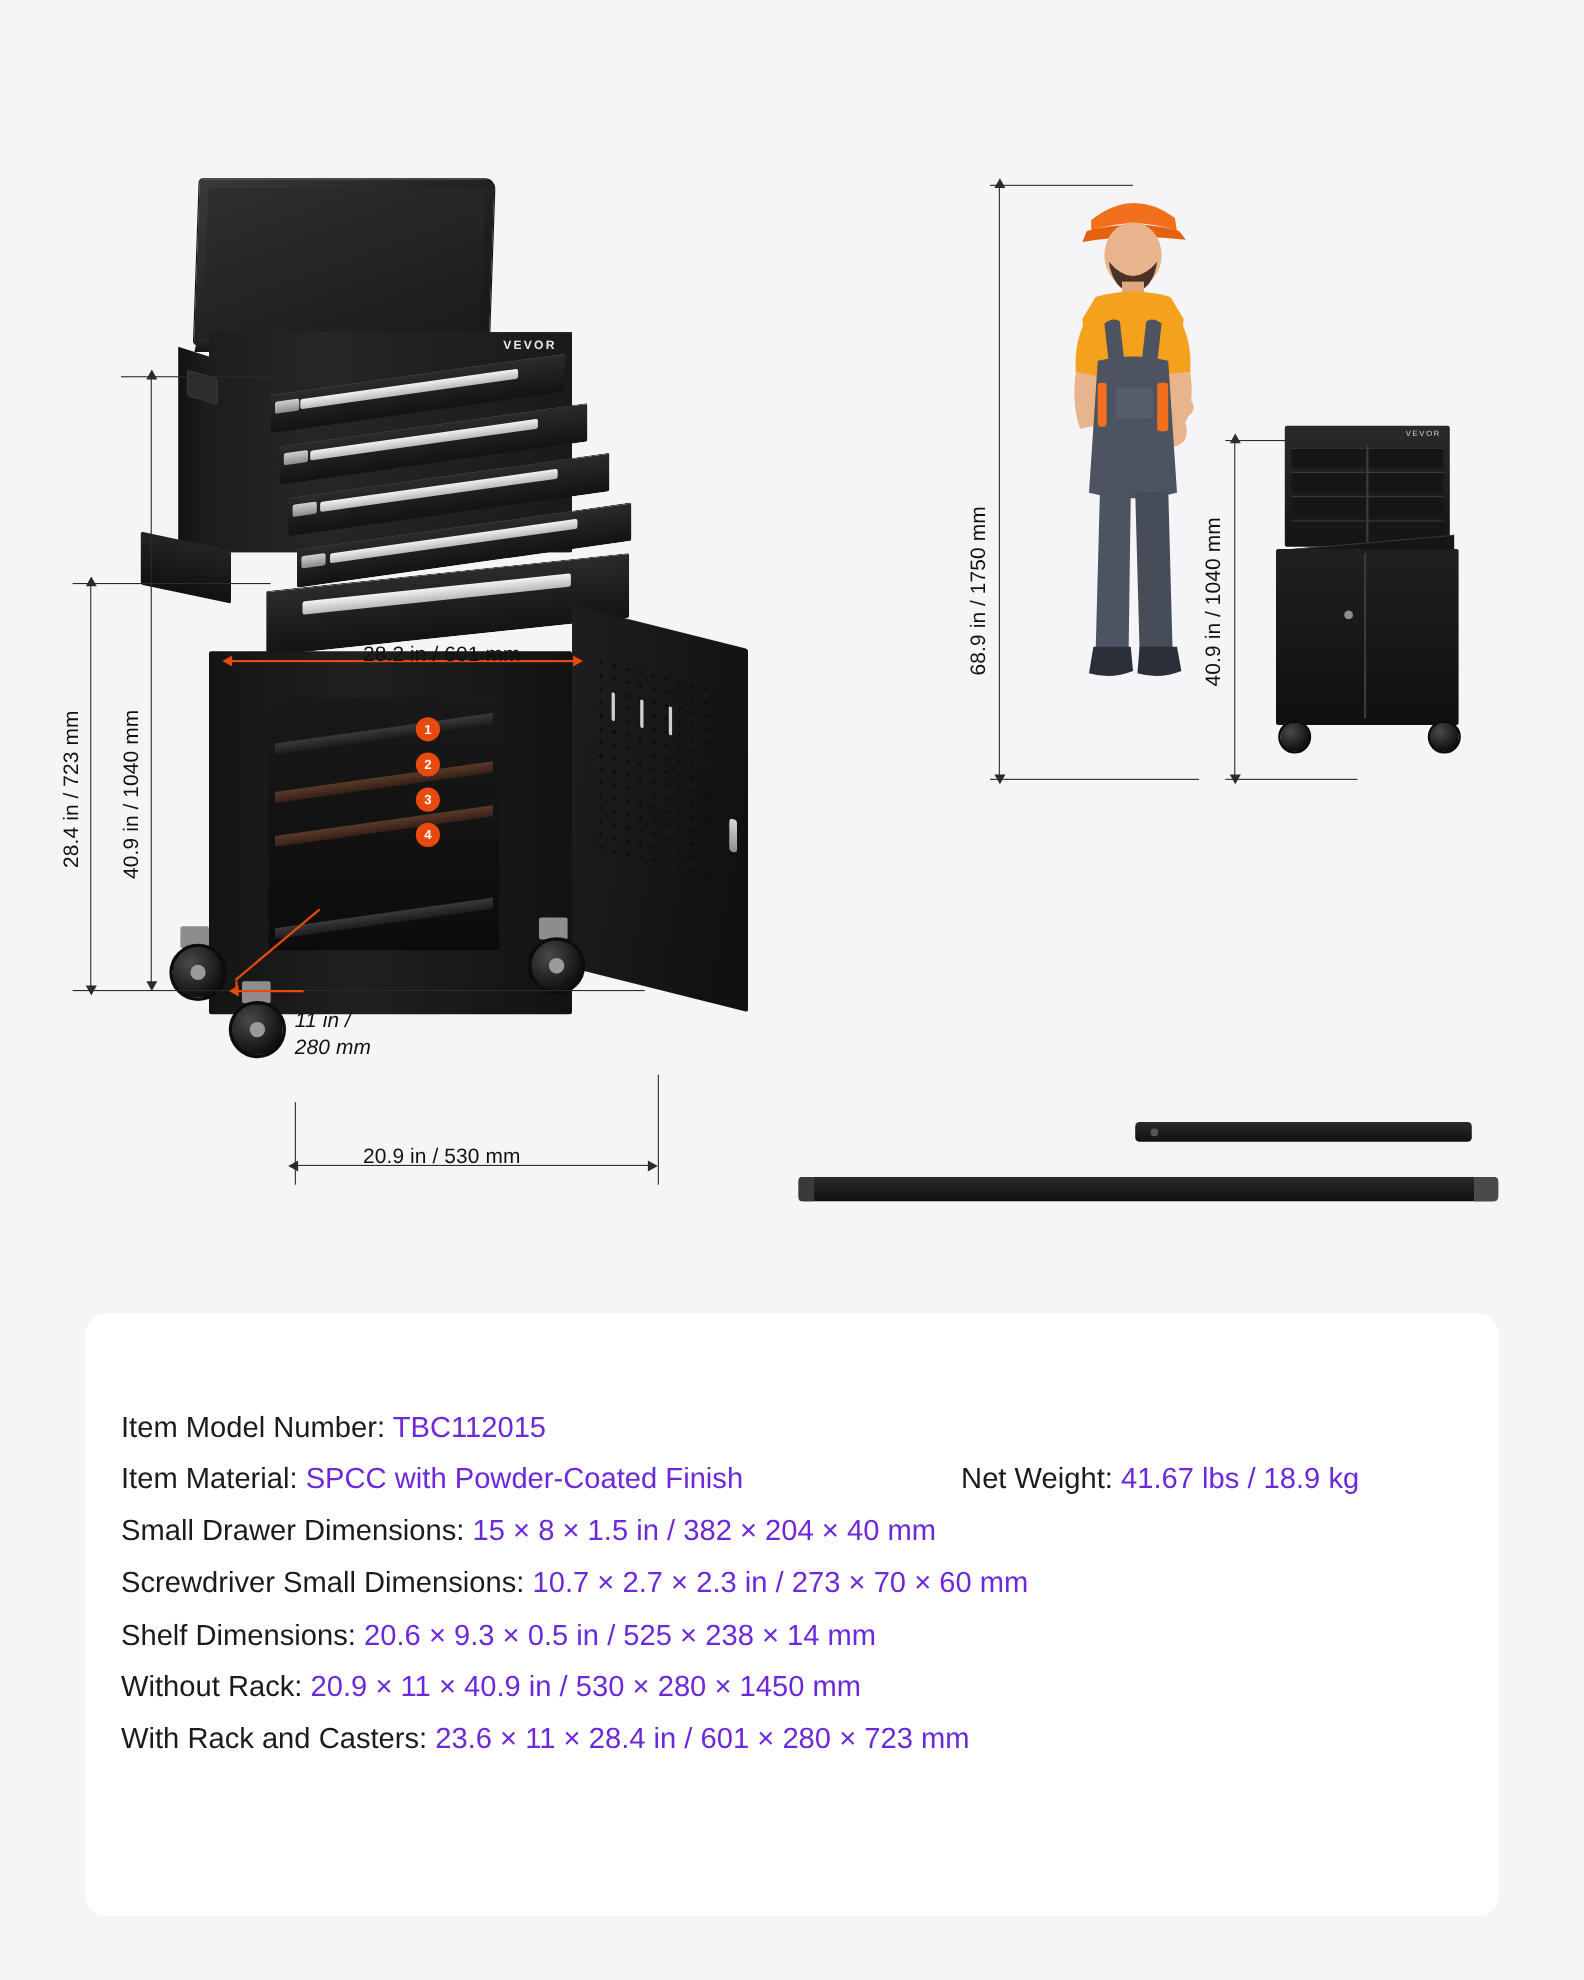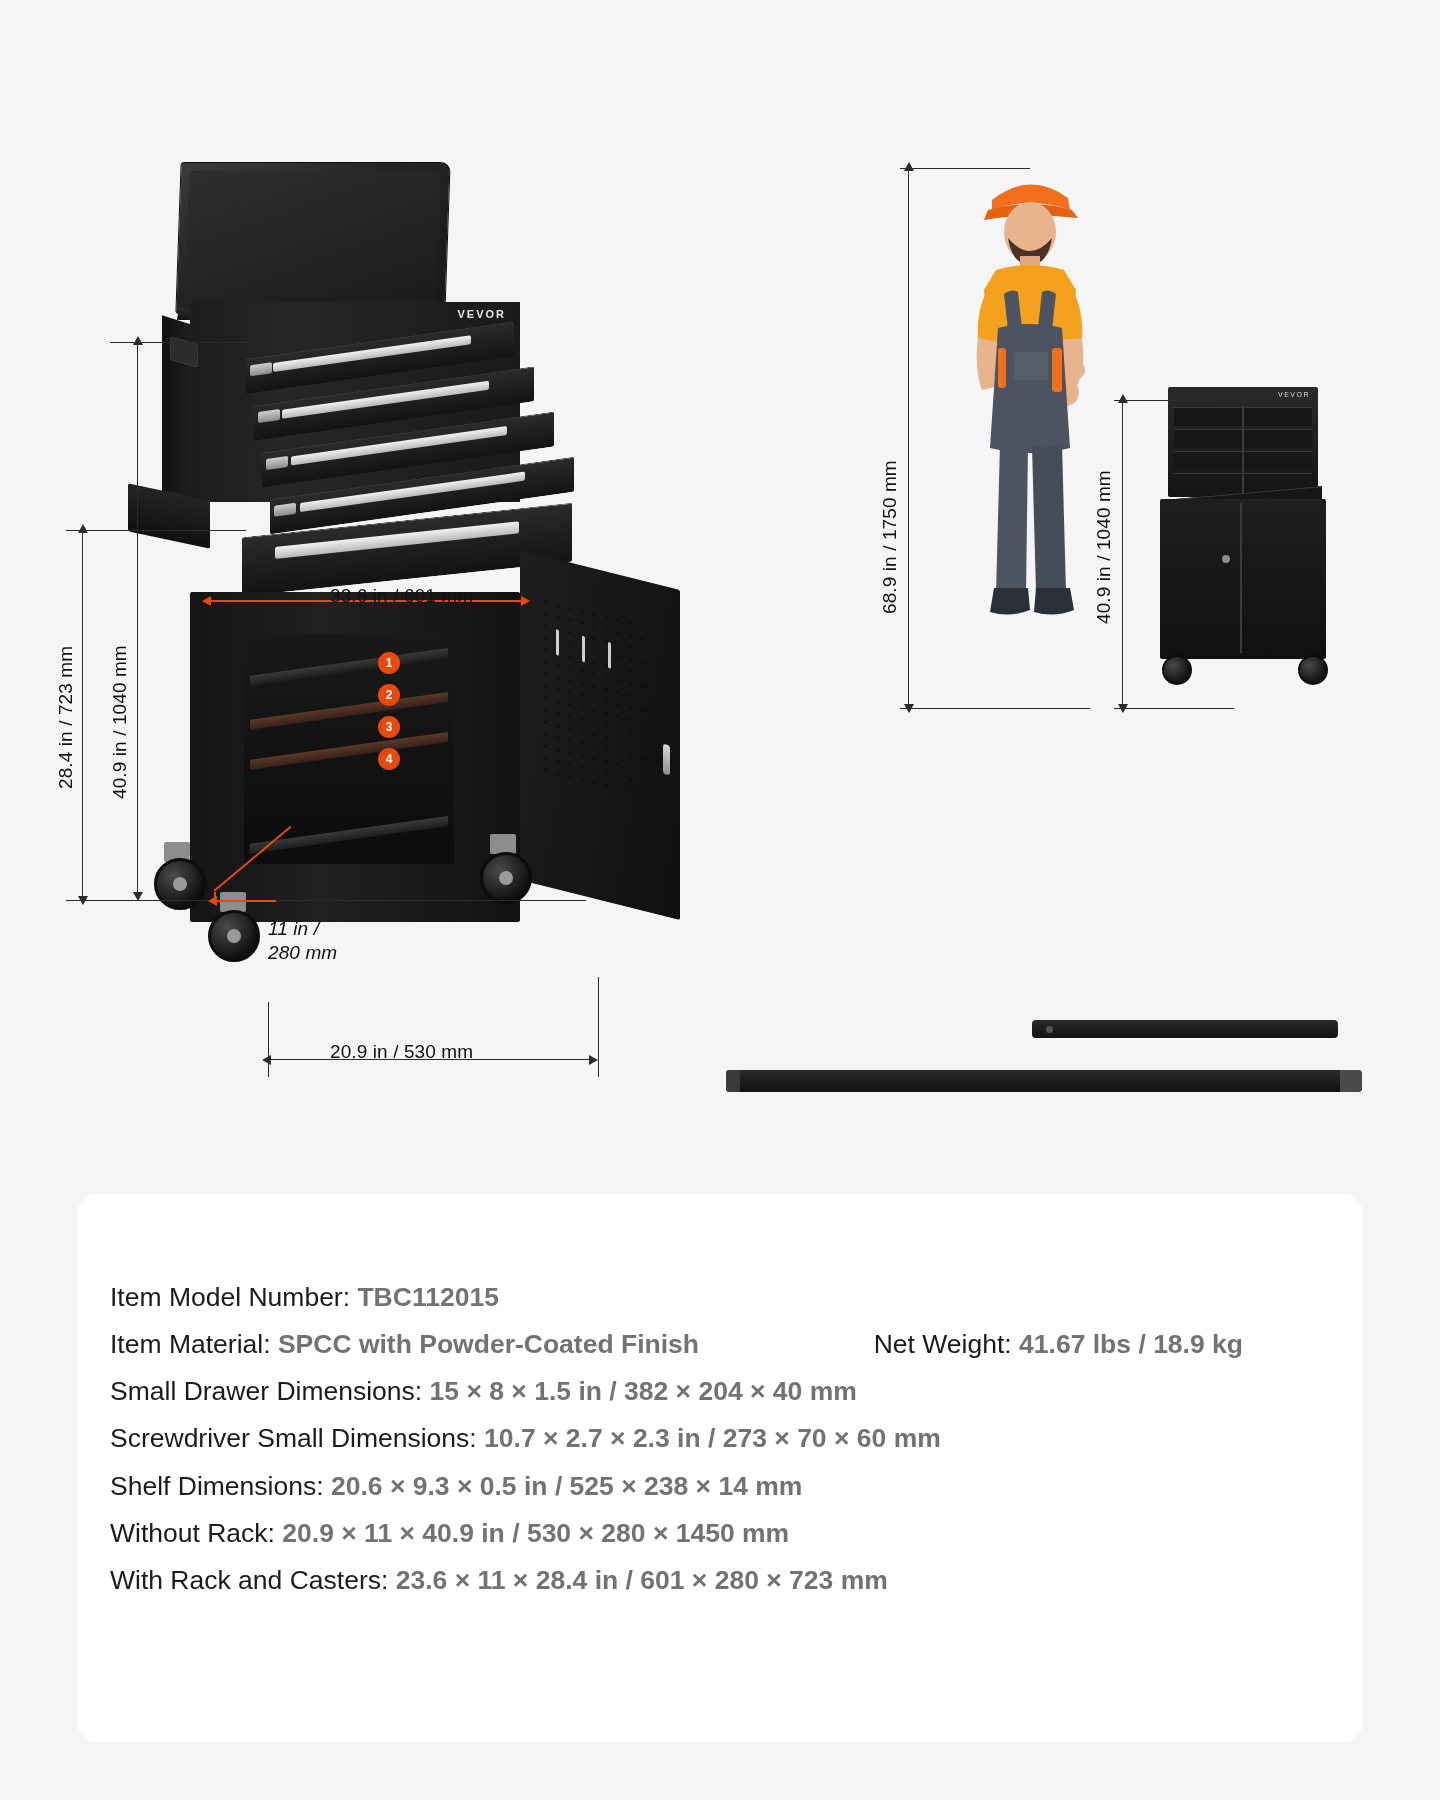--- a/index.html
+++ b/index.html
@@ -216,21 +216,21 @@
   }
   .specs {
     position:absolute; left: 32px; top: 80px; right: 32px;
   }
   .specrow {
     font-size: 26.5px;
     line-height: 1.78;
     color:#1b1b1b;
     white-space: nowrap;
   }
-  .specrow .val { color:#737373; font-weight: bold; }
+  .specrow .val { color:#6d28d9; font-weight: normal; }
   .specrow .lbl { font-weight: normal; }
   .row-two { display:flex; }
   .row-two .col-left { width: 770px; }
   .row-two .col-right { width: 460px; }
 </style>
 </head>
 <body>
 
 <div class="stage">
 
@@ -317,21 +317,21 @@
 
   <div class="dimline v" style="left:137px; top:340px; height:555px;"></div>
   <div class="arrowhead ah-up" style="left:133px; top:334px;"></div>
   <div class="arrowhead ah-down" style="left:133px; top:890px;"></div>
   <div class="tick h" style="left:110px; top:340px; width:140px;"></div>
   <div class="dimlabel vert" style="left:108px; top:605px; height:230px;">40.9 in / 1040 mm</div>
 
   <div class="oline h" style="left:208px; top:598px; width:320px;"></div>
   <div class="arrowhead ah-o-left" style="left:202px; top:594px;"></div>
   <div class="arrowhead ah-o-right" style="left:521px; top:594px;"></div>
-  <div class="dimlabel" style="left:330px; top:582px; color:#111;">33.6 in / 601 mm</div>
+  <div class="dimlabel" style="left:330px; top:582px; color:#111;">28.2 in / 601 mm</div>
 
   <div class="oline h" style="left:214px; top:898px; width:62px;"></div>
   <div class="oline v" style="left:214px; top:890px; height:12px;"></div>
   <div class="oline h" style="left:214px; top:888px; width:100px; transform:rotate(-40deg); transform-origin: left center;"></div>
   <div class="arrowhead ah-o-left" style="left:208px; top:894px;"></div>
   <div class="dimlabel" style="left:268px; top:915px; line-height:1.25;font-style:italic;">11 in /<br>280 mm</div>
 
   <div class="dimline h" style="left:268px; top:1057px; width:328px;"></div>
   <div class="arrowhead ah-left" style="left:262px; top:1053px;"></div>
   <div class="arrowhead ah-right" style="left:589px; top:1053px;"></div>

